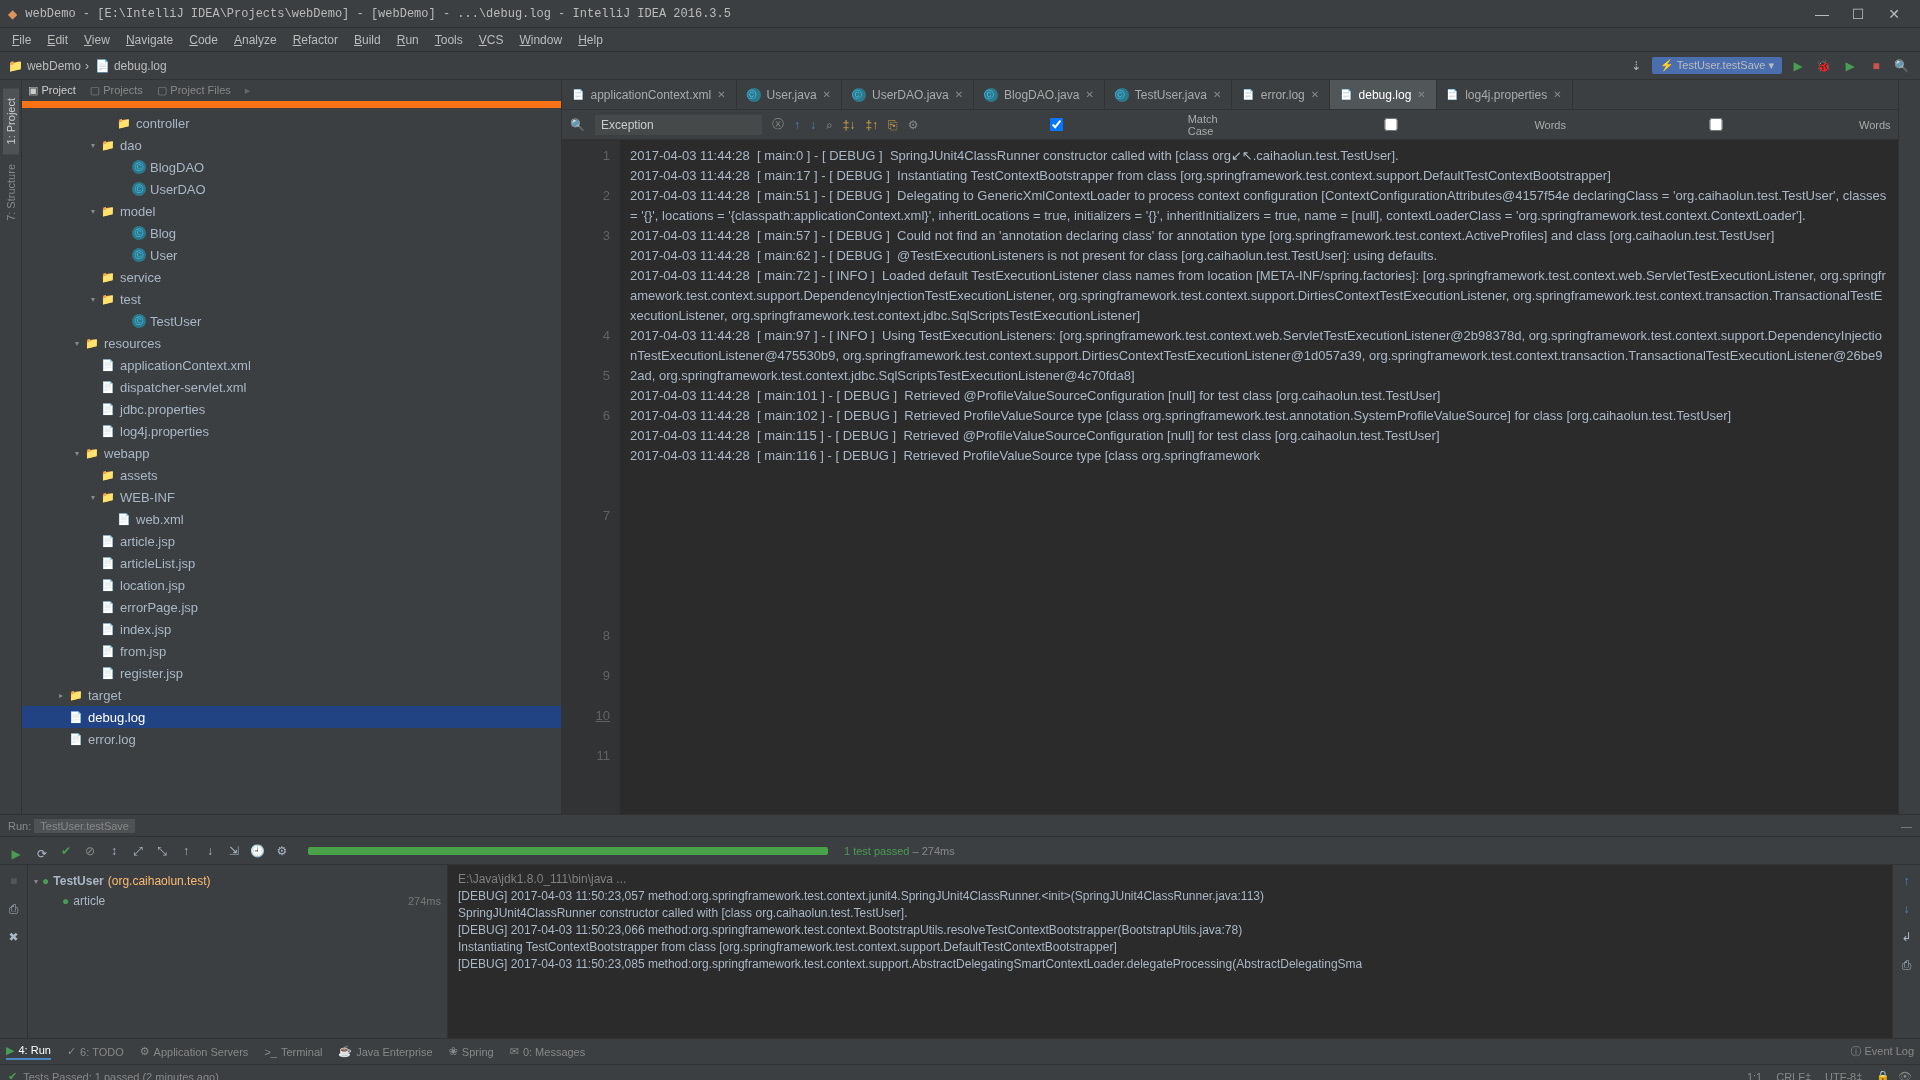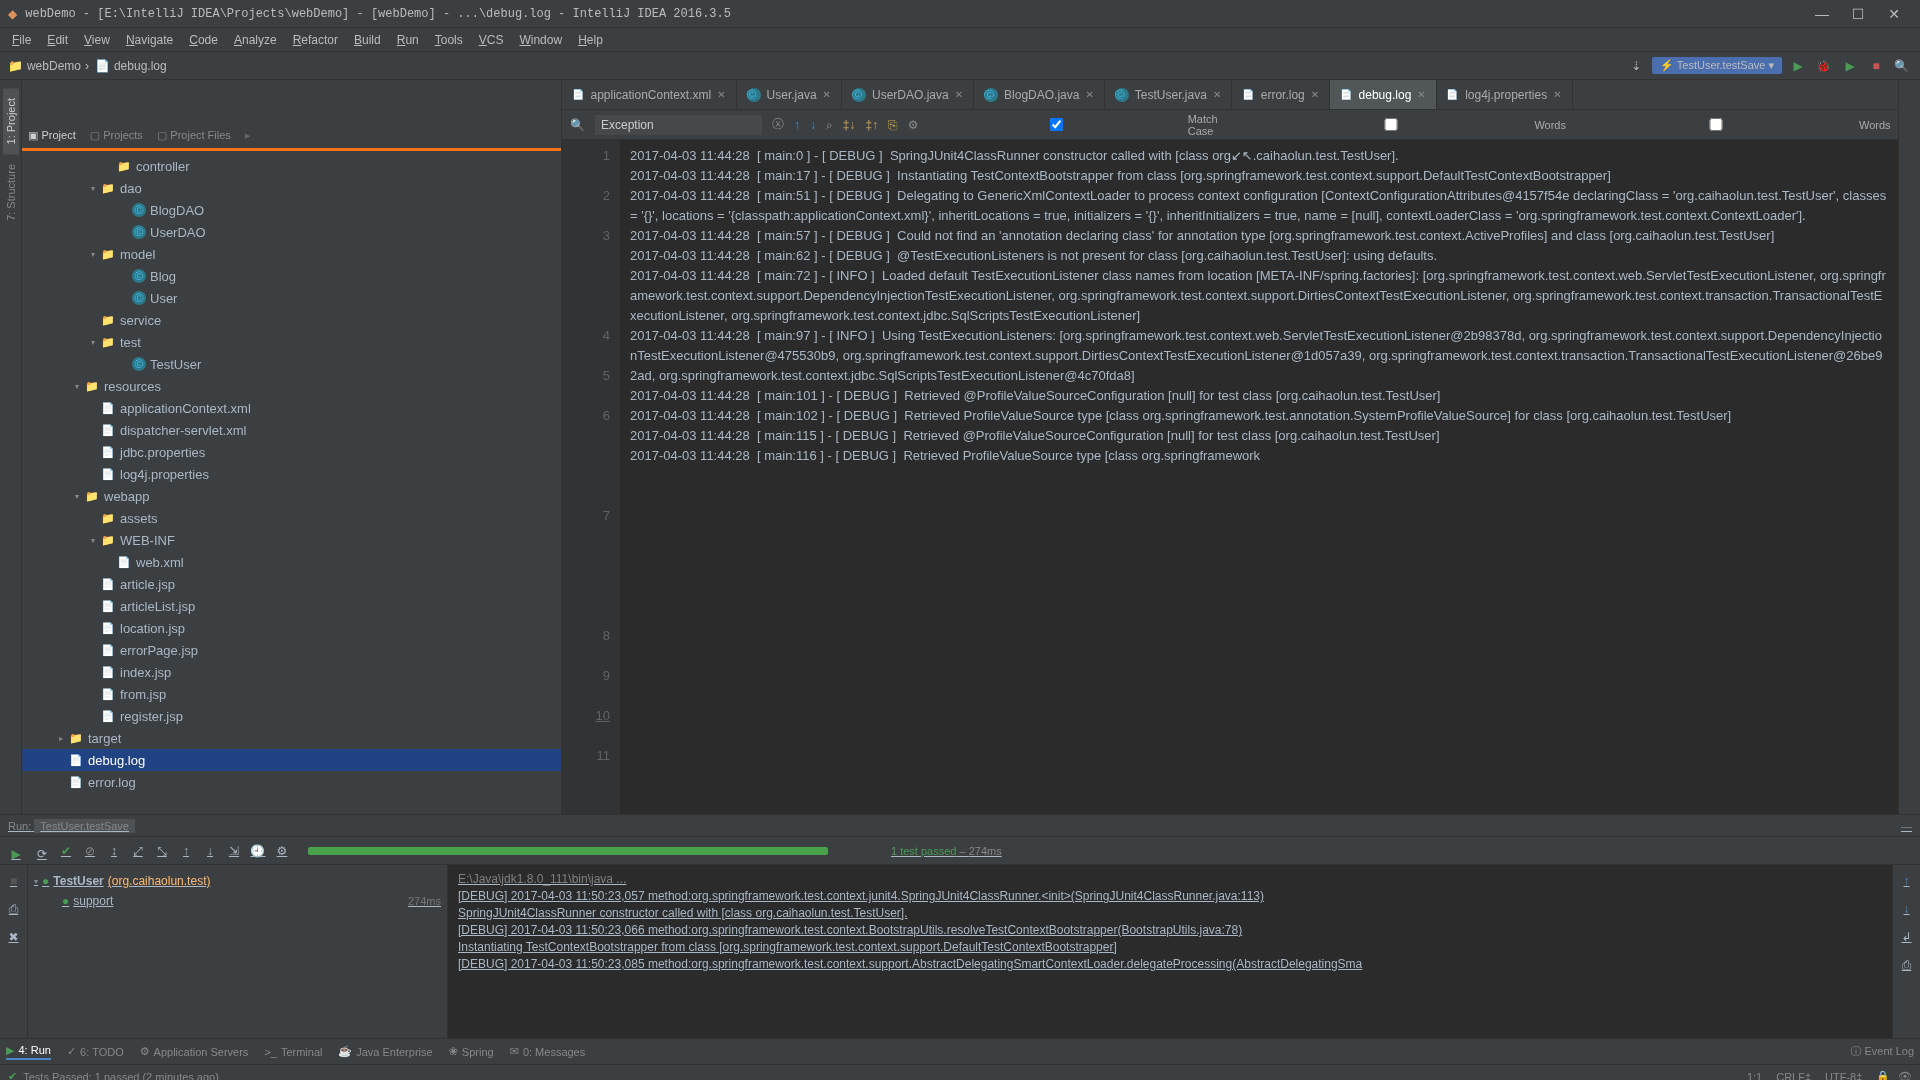--- a/index.html
+++ b/index.html
@@ -13,21 +13,21 @@
 .nav-row .crumb { display: flex; align-items: center; gap: 4px; }
 .nav-row .spacer { flex: 1; }
 .nav-row .run-cfg { background: #4b6eaf; padding: 2px 8px; font-size: 11px; border-radius: 2px; }
 .tb-icon { width: 20px; height: 20px; display: inline-flex; align-items: center; justify-content: center; cursor: pointer; font-size: 12px; }
 .green { color: #499c54; }
 .main { display: flex; height: 734px; }
 .left-rail { width: 22px; background: #3c3f41; border-right: 1px solid #323232; display: flex; flex-direction: column; align-items: center; padding-top: 8px; }
 .left-rail .rail-tab { writing-mode: vertical-rl; transform: rotate(180deg); padding: 10px 2px; font-size: 11px; color: #888; cursor: pointer; }
 .left-rail .rail-tab.active { background: #4e5254; color: #ccc; }
 .project { width: 540px; background: #3c3f41; border-right: 1px solid #323232; display: flex; flex-direction: column; }
-.proj-tabs { height: 28px; display: flex; align-items: center; border-bottom: 3px solid #f97316; padding: 0 6px; gap: 14px; font-size: 11px; color: #888; margin-top: 43px; }
+.proj-tabs { height: 28px; display: flex; align-items: center; border-bottom: 7px solid #f97316; padding: 0 6px; gap: 14px; font-size: 11px; color: #888; }
 .proj-tabs .ptab { cursor: pointer; display: flex; align-items: center; gap: 3px; }
 .proj-tabs .ptab.active { color: #ccc; }
 .tree { flex: 1; overflow: auto; padding: 4px 0; font-size: 13px; }
 .tree-node { display: flex; align-items: center; height: 22px; padding-right: 8px; cursor: pointer; white-space: nowrap; }
 .tree-node.selected { background: #214283; color: #fff; }
 .tree-arrow { width: 14px; text-align: center; color: #888; font-size: 8px; }
 .tree-ico { width: 16px; text-align: center; margin-right: 4px; font-size: 11px; }
 .ico-folder { color: #9e7b4f; }
 .ico-class { color: #4fc3f7; background:#2b7a8b; border-radius:50%; width:14px; height:14px; line-height:14px; font-size:9px; display:inline-block; }
 .ico-file { color: #888; }
@@ -42,21 +42,21 @@
 .find-bar input { background: #45494a; border: none; color: #ccc; padding: 3px 6px; width: 280px; font-size: 12px; }
 .find-bar .find-btn { cursor: pointer; color: #888; font-size: 12px; }
 .find-bar .chk { display: flex; align-items: center; gap: 3px; font-size: 11px; color: #aaa; }
 .find-bar .matches { color: #888; font-size: 11px; }
 .ed-body { flex: 1; display: flex; overflow: hidden; font-family: "Consolas","Courier New",monospace; font-size: 13px; }
 .gutter { width: 58px; background: #313335; text-align: right; padding: 6px 10px 6px 0; color: #606366; line-height: 20px; user-select: none; }
 .gutter div { height: auto; }
 .code { flex: 1; padding: 6px 10px; color: #a9b7c6; overflow: hidden; white-space: pre-wrap; word-break: break-all; line-height: 20px; }
 .code .ln { display: block; }
 .right-rail { width: 22px; background: #3c3f41; border-left: 1px solid #323232; }
-.run-panel { height: 224px; background: #2b2b2b; border-top: 1px solid #323232; display: flex; flex-direction: column; text-decoration: underline; }
+.run-panel { height: 224px; background: #2b2b2b; border-top: 1px solid #323232; display: flex; flex-direction: column; }
 .run-hdr { height: 22px; background: #3c3f41; display: flex; align-items: center; padding: 0 8px; font-size: 11px; color: #888; border-bottom: 1px solid #323232; }
 .run-tb { height: 28px; background: #3c3f41; display: flex; align-items: center; padding: 0 6px; gap: 4px; border-bottom: 1px solid #323232; }
 .progress { flex: 1; height: 8px; background: #49a14a; margin: 0 12px; border-radius: 2px; max-width: 520px; }
 .test-status { color: #888; font-size: 11px; }
 .run-body { flex: 1; display: flex; overflow: hidden; }
 .run-side { width: 28px; background: #3c3f41; border-right: 1px solid #323232; display:flex; flex-direction:column; align-items:center; gap:8px; padding-top:6px;}
 .test-tree { width: 420px; background: #3c3f41; border-right: 1px solid #323232; padding: 6px; font-size: 12px; }
 .test-tree .tnode { display: flex; align-items: center; height: 20px; gap: 4px; }
 .test-tree .tnode.sub { padding-left: 28px; }
 .test-tree .time { margin-left: auto; color: #777; font-size: 11px; }
@@ -380,38 +380,38 @@
     <span class="tb-icon" style="color:#888;">⊘</span>
     <span class="tb-icon">↕</span>
     <span class="tb-icon">⤢</span>
     <span class="tb-icon">⤡</span>
     <span class="tb-icon">↑</span>
     <span class="tb-icon">↓</span>
     <span class="tb-icon">⇲</span>
     <span class="tb-icon">🕘</span>
     <span class="tb-icon">⚙</span>
     <div class="progress"></div>
-    <span class="test-status"><span style="color:#499c54;margin-left:47px;">1 test passed</span> – <span>274ms</span></span>
+    <span class="test-status"><span style="color:#499c54;">1 test passed</span> – <span>274ms</span></span>
   </div>
   <div class="run-body">
     <div class="run-side">
       <span class="tb-icon" style="color:#555;">■</span>
       <span class="tb-icon">⎙</span>
       <span class="tb-icon">✖</span>
     </div>
     <div class="test-tree">
       <div class="tnode">
         <span style="color:#888;font-size:8px;">▾</span>
         <span class="pass-ico">●</span>
         <b>TestUser</b>
         <span style="color:#fdba74;">(org.caihaolun.test)</span>
       </div>
       <div class="tnode sub">
         <span class="pass-ico">●</span>
-        <span>support</span>
+        <span>article</span>
         <span class="time">274ms</span>
       </div>
     </div>
     <div class="console" id="console"><div style="color: rgb(128, 128, 128);">E:\Java\jdk1.8.0_111\bin\java ...</div><div>[DEBUG] 2017-04-03 11:50:23,057 method:org.springframework.test.context.junit4.SpringJUnit4ClassRunner.&lt;init&gt;(SpringJUnit4ClassRunner.java:113)</div><div>SpringJUnit4ClassRunner constructor called with [class org.caihaolun.test.TestUser].</div><div>[DEBUG] 2017-04-03 11:50:23,066 method:org.springframework.test.context.BootstrapUtils.resolveTestContextBootstrapper(BootstrapUtils.java:78)</div><div>Instantiating TestContextBootstrapper from class [org.springframework.test.context.support.DefaultTestContextBootstrapper]</div><div>[DEBUG] 2017-04-03 11:50:23,085 method:org.springframework.test.context.support.AbstractDelegatingSmartContextLoader.delegateProcessing(AbstractDelegatingSma</div></div>
     <div class="console-side">
       <span class="tb-icon" style="color:#4a88c7;">↑</span>
       <span class="tb-icon" style="color:#4a88c7;">↓</span>
       <span class="tb-icon">↲</span>
       <span class="tb-icon">⎙</span>
     </div>

